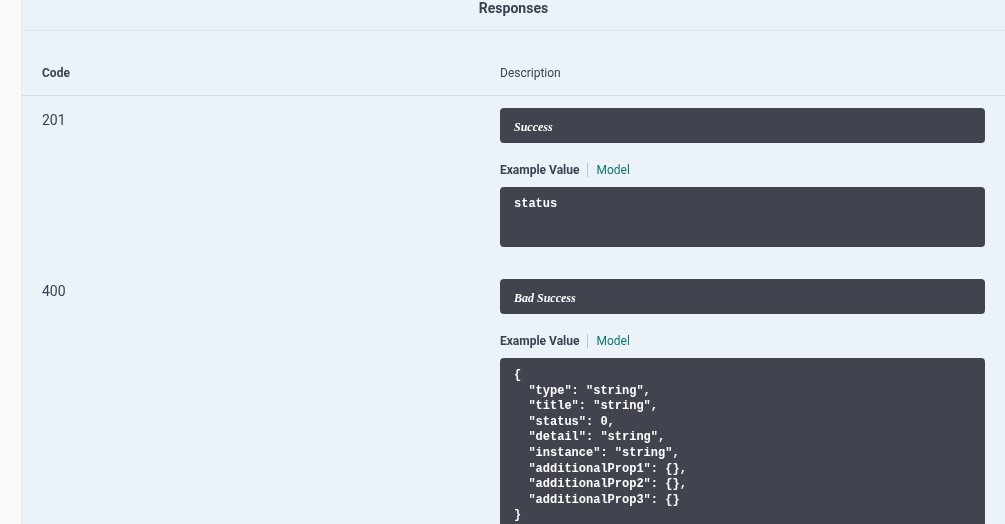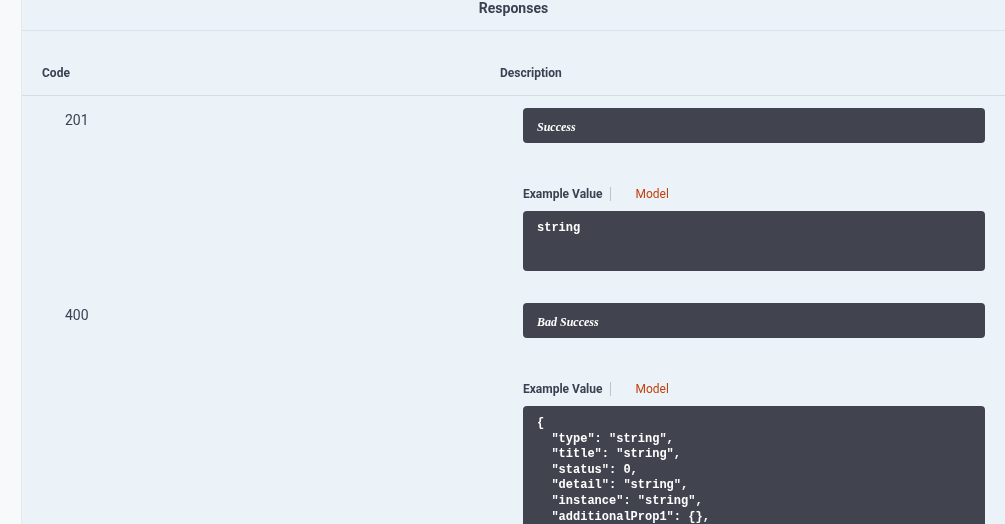--- a/index.html
+++ b/index.html
@@ -40,42 +40,41 @@
     }
     .col-code-header {
       width: 458px;
       font-size: 12px;
       font-weight: 700;
       color: #3b4151;
     }
     .col-desc-header {
       flex: 1;
       font-size: 12px;
-      font-weight: 700;
+      font-weight: 400;
       color: #3b4151;
     }
     .response-row {
       display: flex;
       padding: 12px 20px 20px 20px;
     }
     .code-cell {
       width: 458px;
       font-size: 14px;
       color: #3b4151;
       padding-top: 4px;
-      margin-left: 23px;
     }
     .desc-cell {
       flex: 1;
     }
     .status-box {
       background: #41444e;
       border-radius: 4px;
       padding: 8px 14px;
-      margin-bottom: 44px;
+      margin-bottom: 20px;
     }
     .status-text {
       font-family: "Segoe Script", "Comic Sans MS", cursive;
       font-style: italic;
       font-weight: 700;
       font-size: 12px;
       color: #ffffff;
     }
     .tabs-row {
       display: flex;
@@ -85,23 +84,23 @@
     .tab {
       font-size: 12px;
       padding: 0 8px 0 0;
       cursor: pointer;
     }
     .tab.active {
       font-weight: 700;
       color: #3b4151;
     }
     .tab.inactive {
-      color: #c2410c;
+      color: #0f766e;
       border-left: 1px solid #bfc4cc;
-      padding-left: 24px;
+      padding-left: 8px;
     }
     .code-block {
       background: #41444e;
       border-radius: 4px;
       padding: 10px 14px;
       font-family: "Courier New", Consolas, monospace;
       font-size: 12px;
       color: #ffffff;
       font-weight: 700;
       line-height: 1.3;
@@ -129,21 +128,21 @@
     <div class="response-row">
       <div class="code-cell">201</div>
       <div class="desc-cell">
         <div class="status-box">
           <span class="status-text">Success</span>
         </div>
         <div class="tabs-row">
           <span class="tab active">Example Value</span>
           <span class="tab inactive">Model</span>
         </div>
-        <div class="code-block">string</div>
+        <div class="code-block">status</div>
       </div>
     </div>
 
     <div class="response-row">
       <div class="code-cell">400</div>
       <div class="desc-cell">
         <div class="status-box">
           <span class="status-text">Bad Success</span>
         </div>
         <div class="tabs-row">

